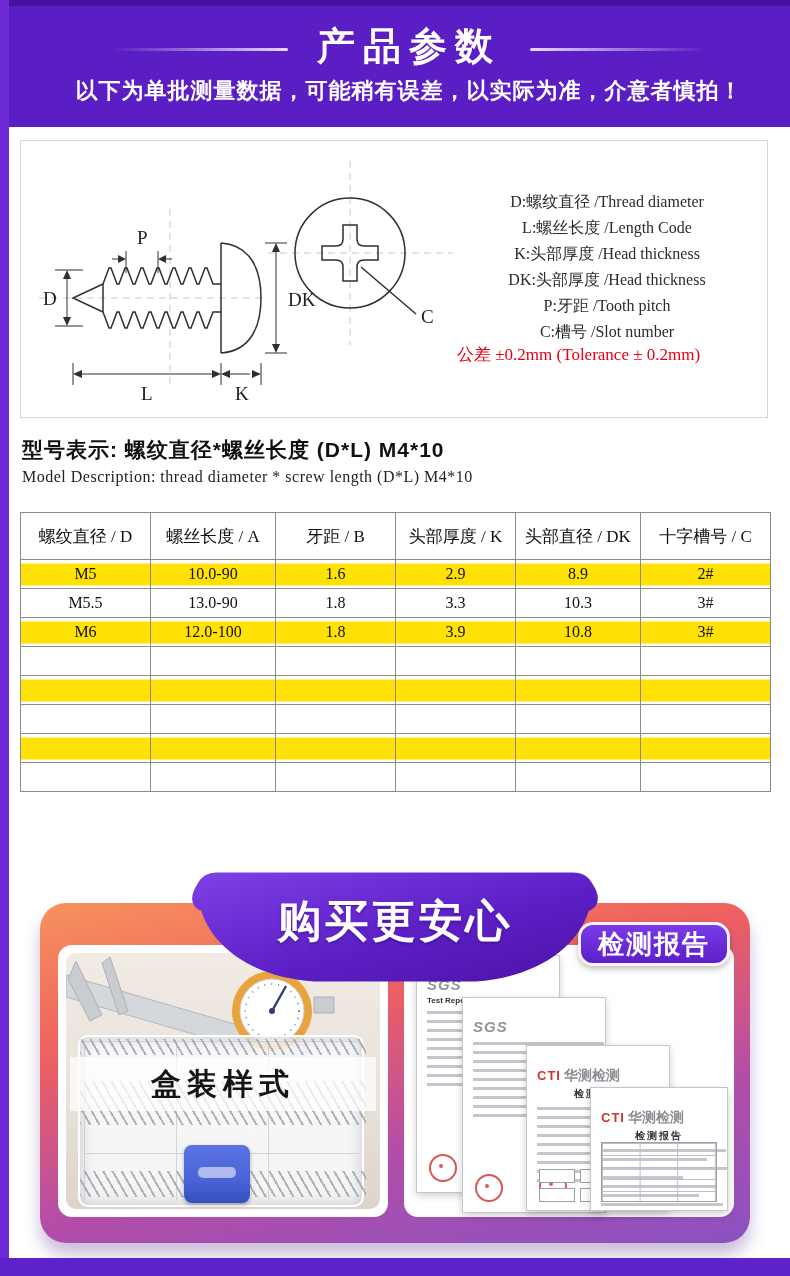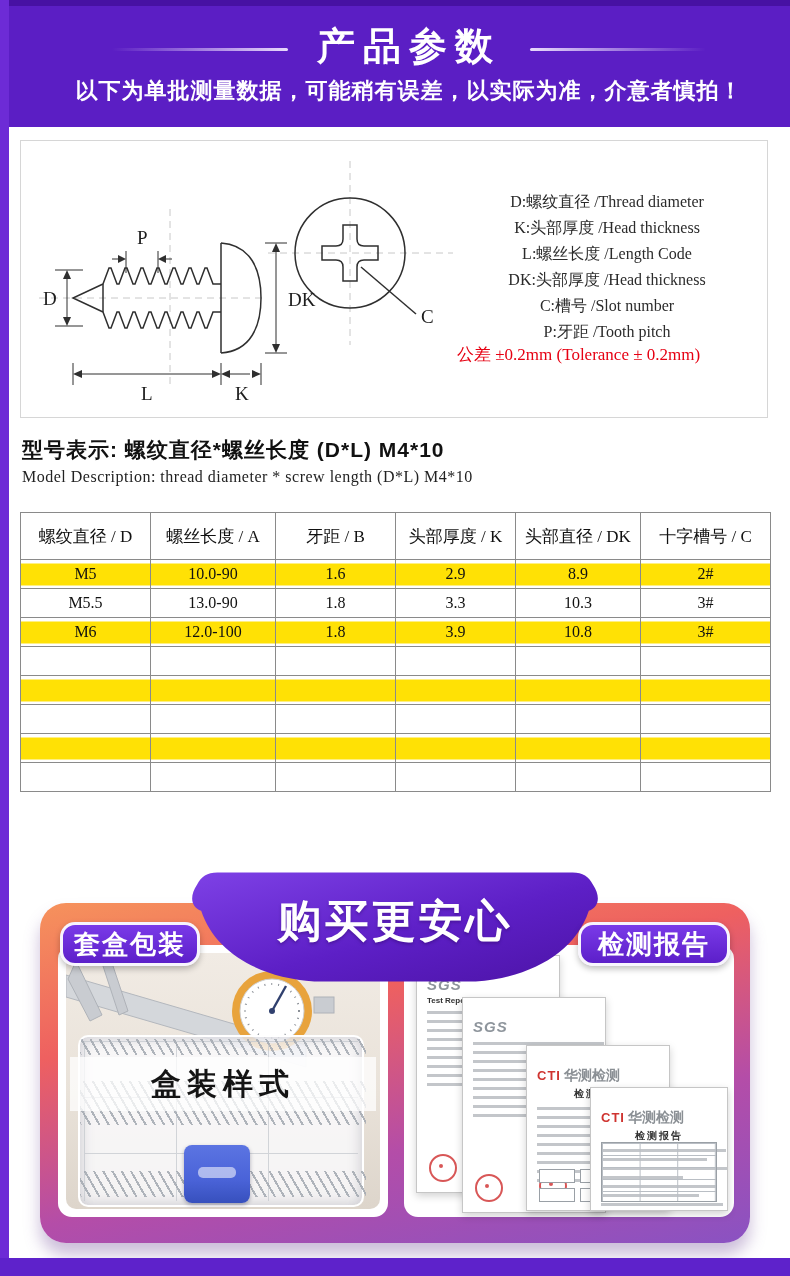--- a/index.html
+++ b/index.html
@@ -171,25 +171,25 @@
       </g>
       <text x="18" y="162">D</text>
       <text x="112" y="101">P</text>
       <text x="116" y="257">L</text>
       <text x="210" y="257">K</text>
       <text x="263" y="163">DK</text>
       <text x="396" y="180">C</text>
     </svg>
     <div class="legend">
         <div class="legend-line">D:螺纹直径 /Thread diameter</div>
+        <div class="legend-line">L:螺丝长度 /Length Code</div>
         <div class="legend-line">K:头部厚度 /Head thickness</div>
-        <div class="legend-line">L:螺丝长度 /Length Code</div>
         <div class="legend-line">DK:头部厚度 /Head thickness</div>
+        <div class="legend-line">P:牙距 /Tooth pitch</div>
         <div class="legend-line">C:槽号 /Slot number</div>
-        <div class="legend-line">P:牙距 /Tooth pitch</div>
       </div>
     <div class="tolerance">公差 ±0.2mm (Tolerance ± 0.2mm)</div>
   </section>
 
   <div class="model-cn">型号表示: 螺纹直径*螺丝长度 (D*L)  M4*10</div>
   <div class="model-en">Model Description: thread diameter * screw length (D*L) M4*10</div>
 
   <table class="spec">
     <colgroup>
         <col>
@@ -387,17 +387,16 @@
             <stop offset="0" stop-color="#7e41e6"></stop>
             <stop offset=".55" stop-color="#5d1fc6"></stop>
             <stop offset="1" stop-color="#4c13a6"></stop>
           </linearGradient>
         </defs>
         <path d="M34,6 L386,6 C396,6 402,10 406,18 C414,30 412,40 402,44 C388,86 344,110 290,114 L130,114 C76,110 32,86 18,44 C8,40 6,30 14,18 C18,10 24,6 34,6 Z" fill="url(#rg)"></path>
       </svg>
       <div class="ribbon-text">购买更安心</div>
     </div>
 
-    <div class="pill pill-left">套盒包装</div>
     <div class="pill pill-right">检测报告</div>
   </section>
 
 </div>
 
 </body></html>

